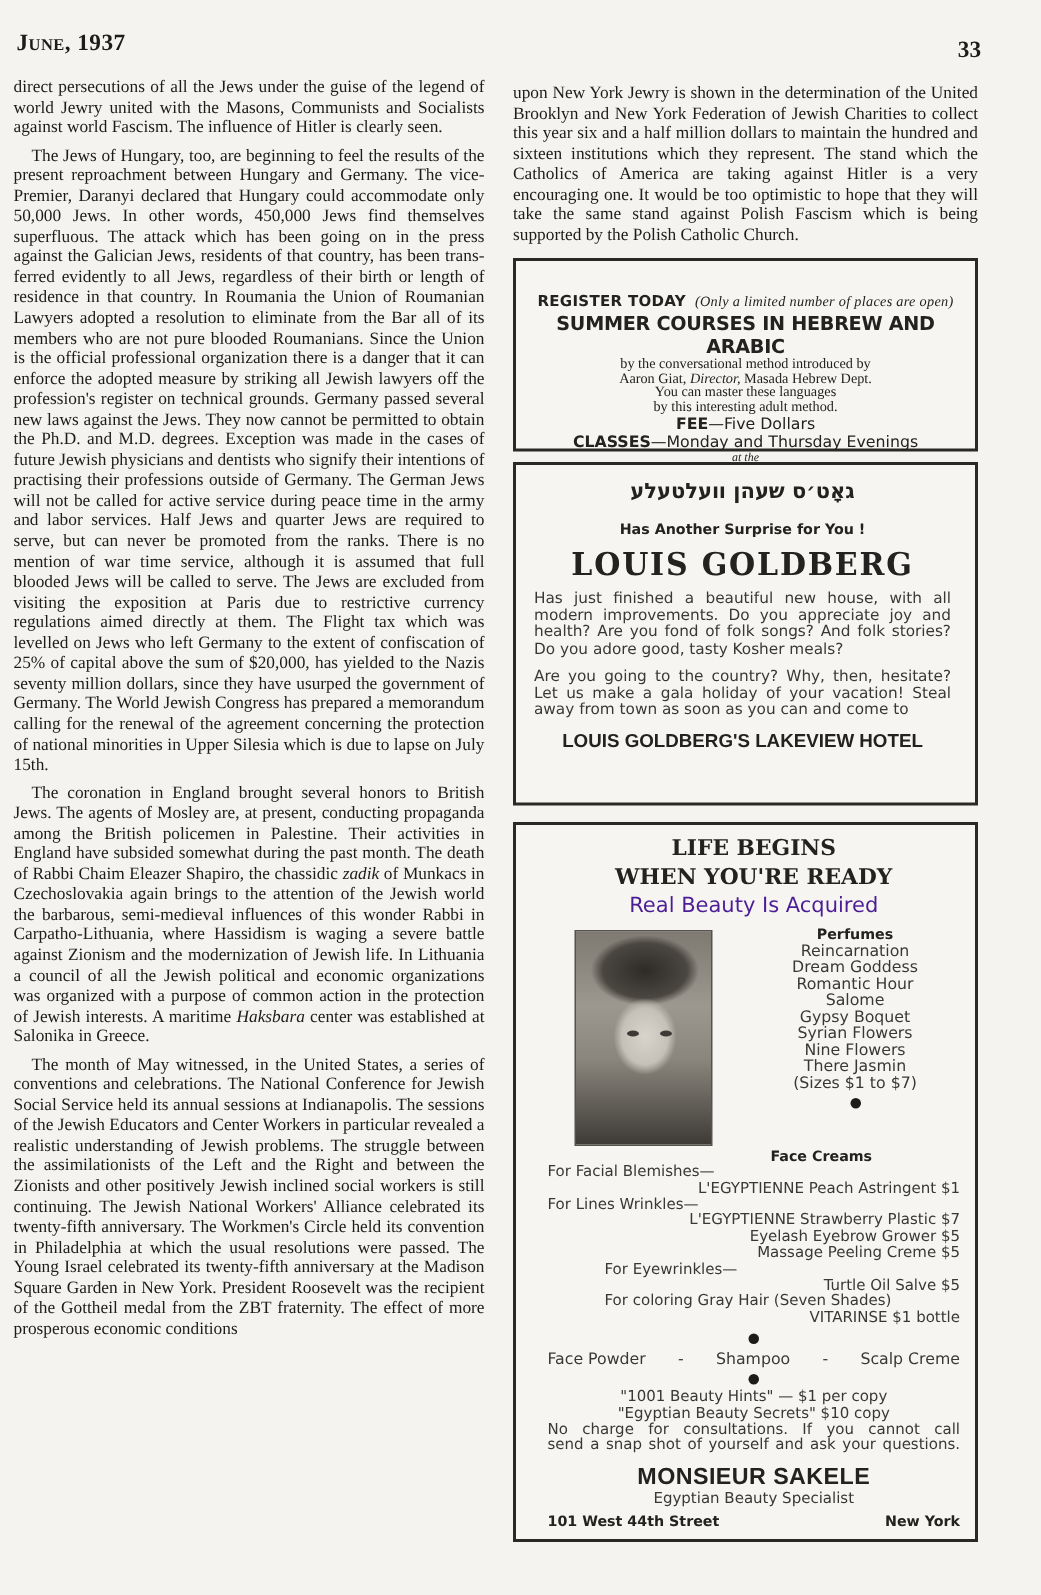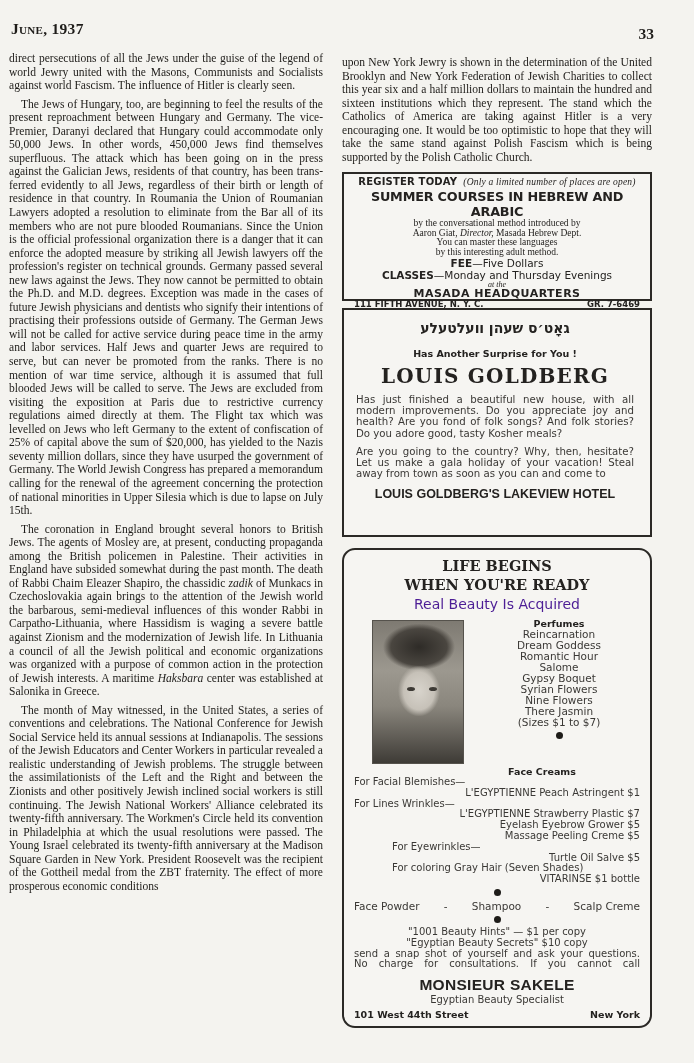--- a/index.html
+++ b/index.html
@@ -36,23 +36,23 @@
     font-size: 11.55px; line-height: 13.55px; text-align: justify;
   }
 
   .ad-box {
     position: absolute; left: 342px; width: 310px;
     border: 2px solid #2b2926;
     background: #f6f5f2;
     font-family: "DejaVu Sans", "Liberation Sans", sans-serif;
     color: #242220;
   }
-  .ad1 { top: 172px; height: 129px; padding: 2px 10px 4px 10px; }
+  .ad1 { top: 172px; height: 129px; padding: 22px 10px 4px 10px; }
   .ad2 { top: 308px; height: 229px; padding: 10px 16px 6px 12px; }
-  .ad3 { top: 548px; height: 480px; padding: 6px 10px 6px 10px; border-radius: 13px; }
+  .ad3 { top: 548px; height: 480px; padding: 6px 10px 6px 21px; }
 
   
   .ad1 .register-row { font-size: 10px; font-weight: bold; text-align: center; letter-spacing: 0.2px; }
   .ad1 .register-row .note { font-family: "Liberation Serif", serif; font-style: italic; font-weight: normal; font-size: 9.5px; margin-left: 6px; }
   .ad1 .headline { font-size: 12.8px; font-weight: bold; text-align: center; margin-top: 2px; letter-spacing: -0.2px; }
   .ad1 .small { font-family: "Liberation Serif", serif; font-size: 9.5px; line-height: 9.5px; text-align: center; }
   .ad1 .small em { font-style: italic; }
   .ad1 .mid { font-size: 10.5px; line-height: 12px; text-align: center; }
   .ad1 .mid b { font-weight: bold; }
   .ad1 .at { font-family: "Liberation Serif", serif; font-style: italic; font-size: 8px; line-height: 7px; text-align: center; }
@@ -187,22 +187,22 @@
     <div class="extras">
       <span>Face Powder</span>
       <span>-</span>
       <span>Shampoo</span>
       <span>-</span>
       <span>Scalp Creme</span>
     </div>
     <div class="dot"></div>
     <div class="author">"1001 Beauty Hints" — $1 per copy</div>
     <div class="author">"Egyptian Beauty Secrets" $10 copy</div>
+    <div class="author justify">No charge for consultations.  If you cannot call</div>
     <div class="author justify">send a snap shot of yourself and ask your questions.</div>
-    <div class="author justify">No charge for consultations.  If you cannot call</div>
     <div class="brand">MONSIEUR SAKELE</div>
     <div class="specialist">Egyptian Beauty Specialist</div>
     <div class="footer-row">
       <span>101 West 44th Street</span>
       <span>New York</span>
     </div>
   </div>
 
 </div>
 

